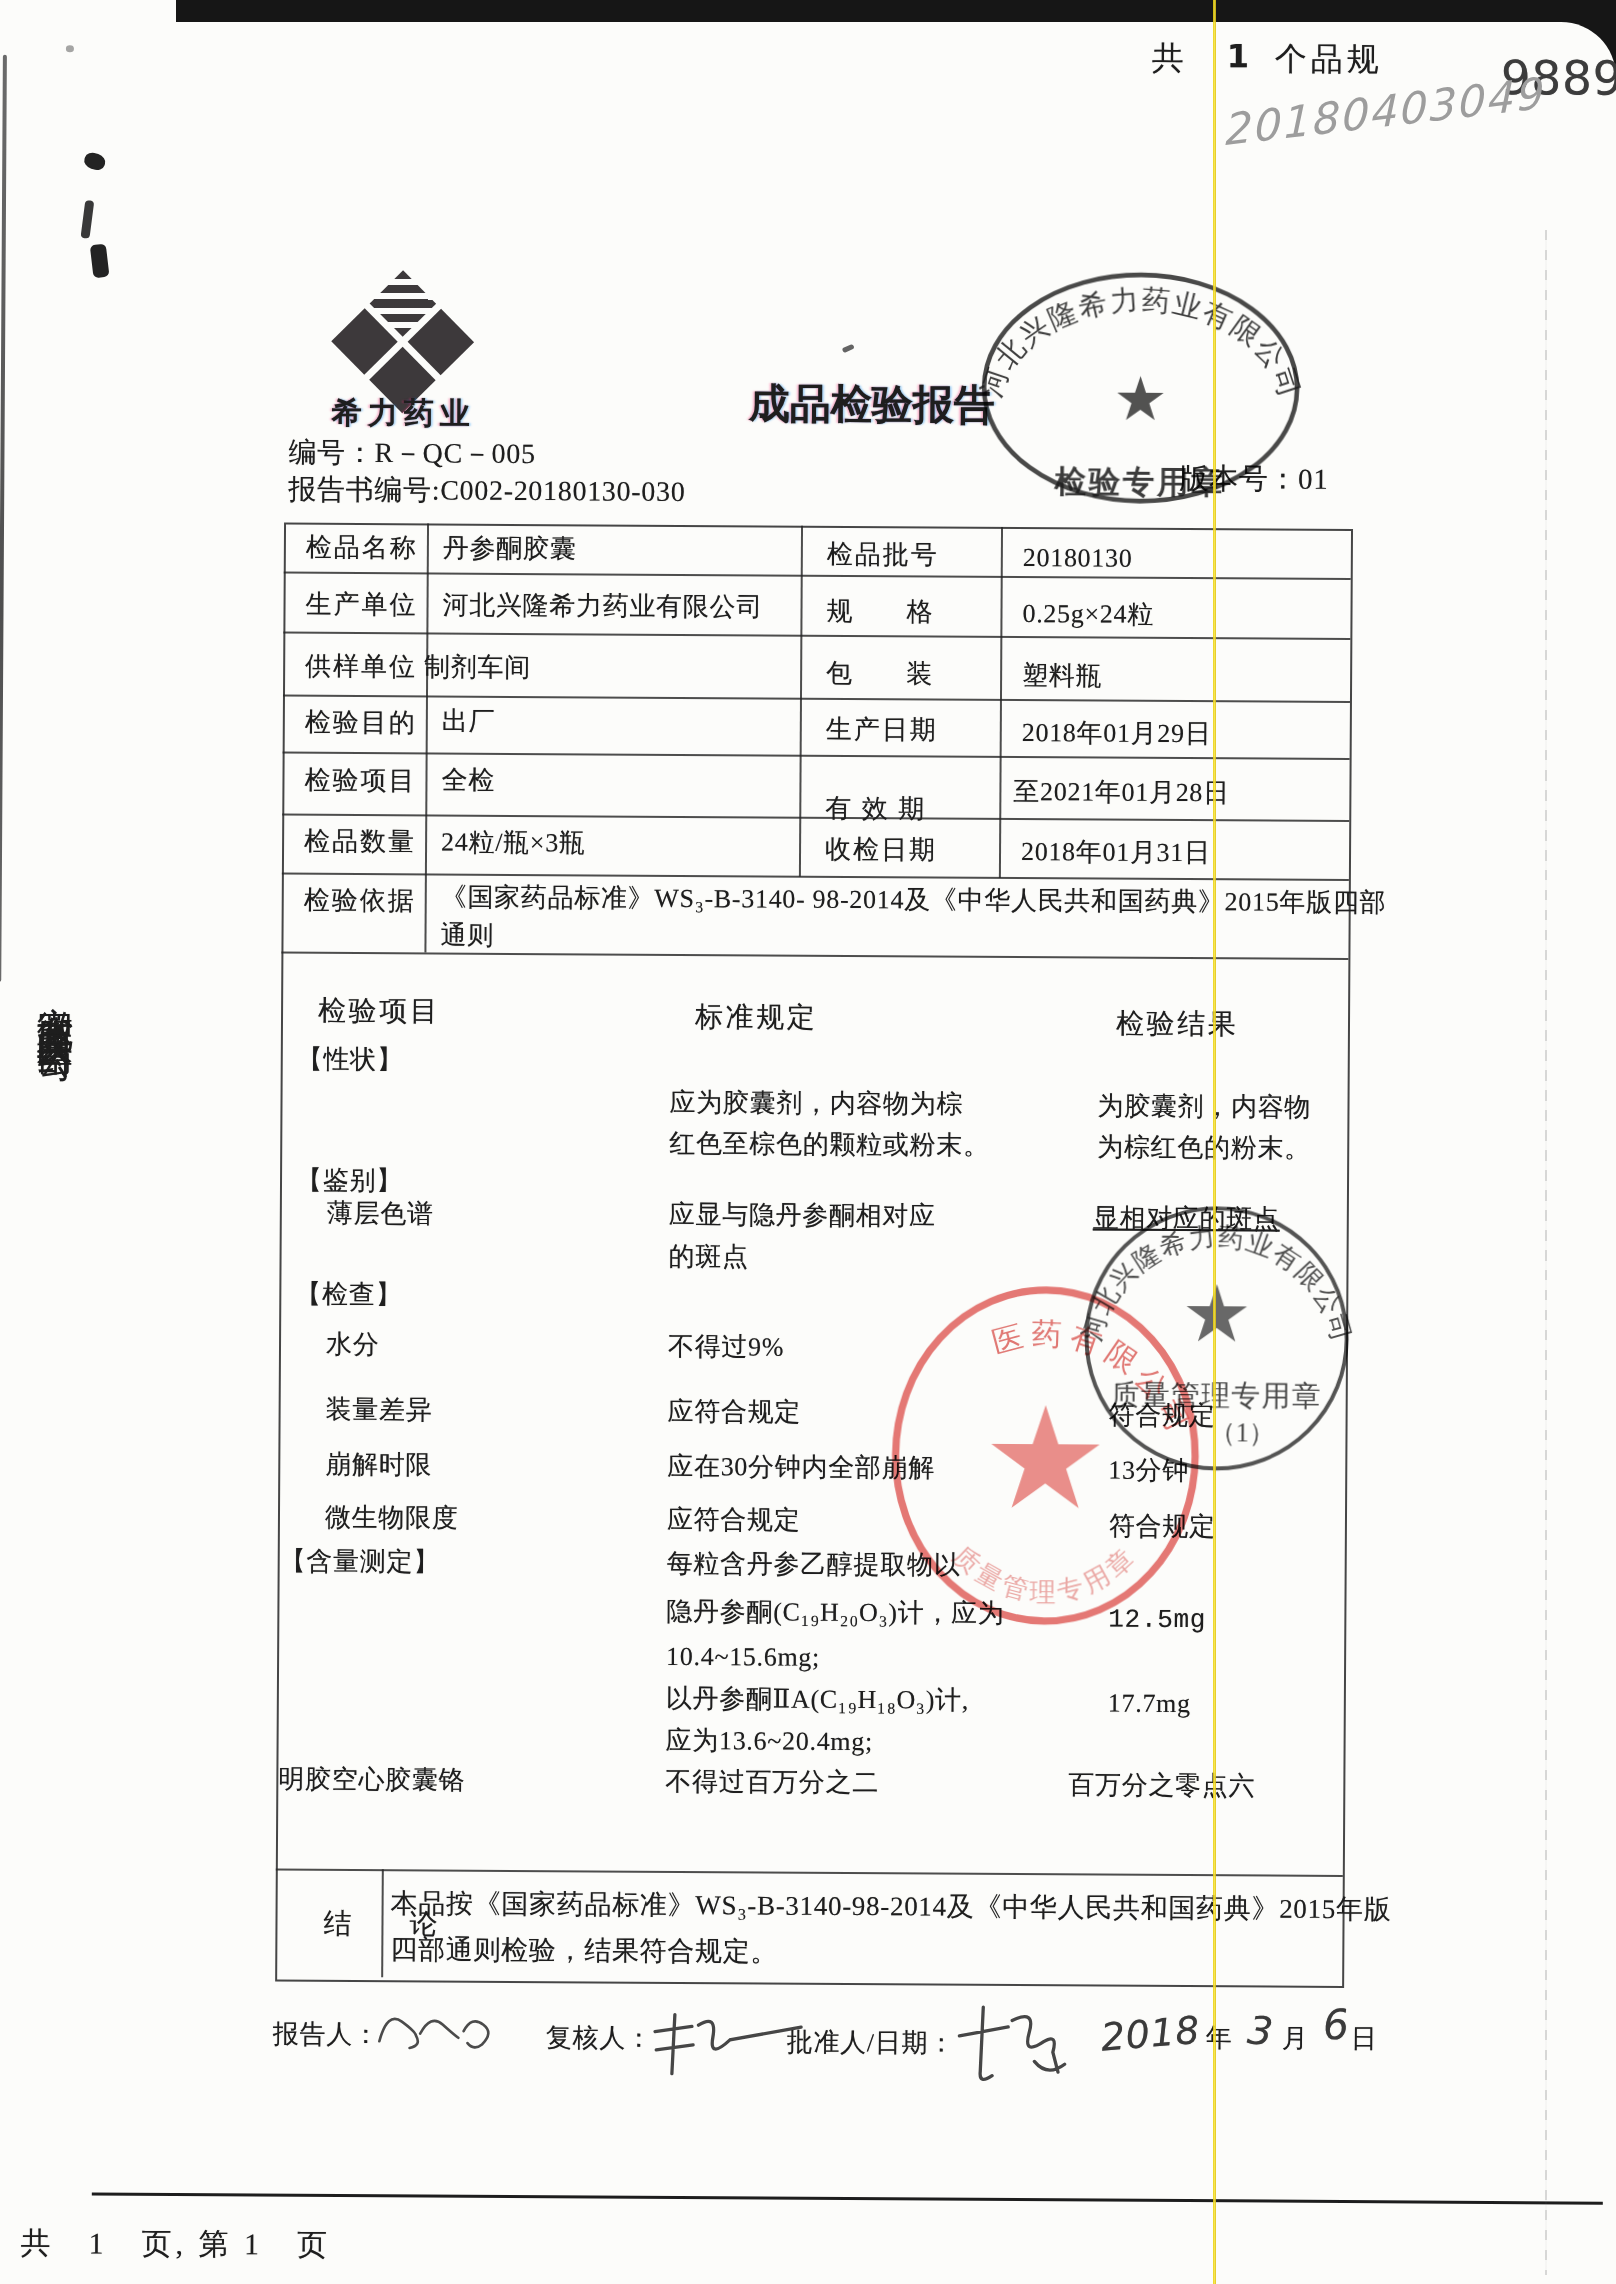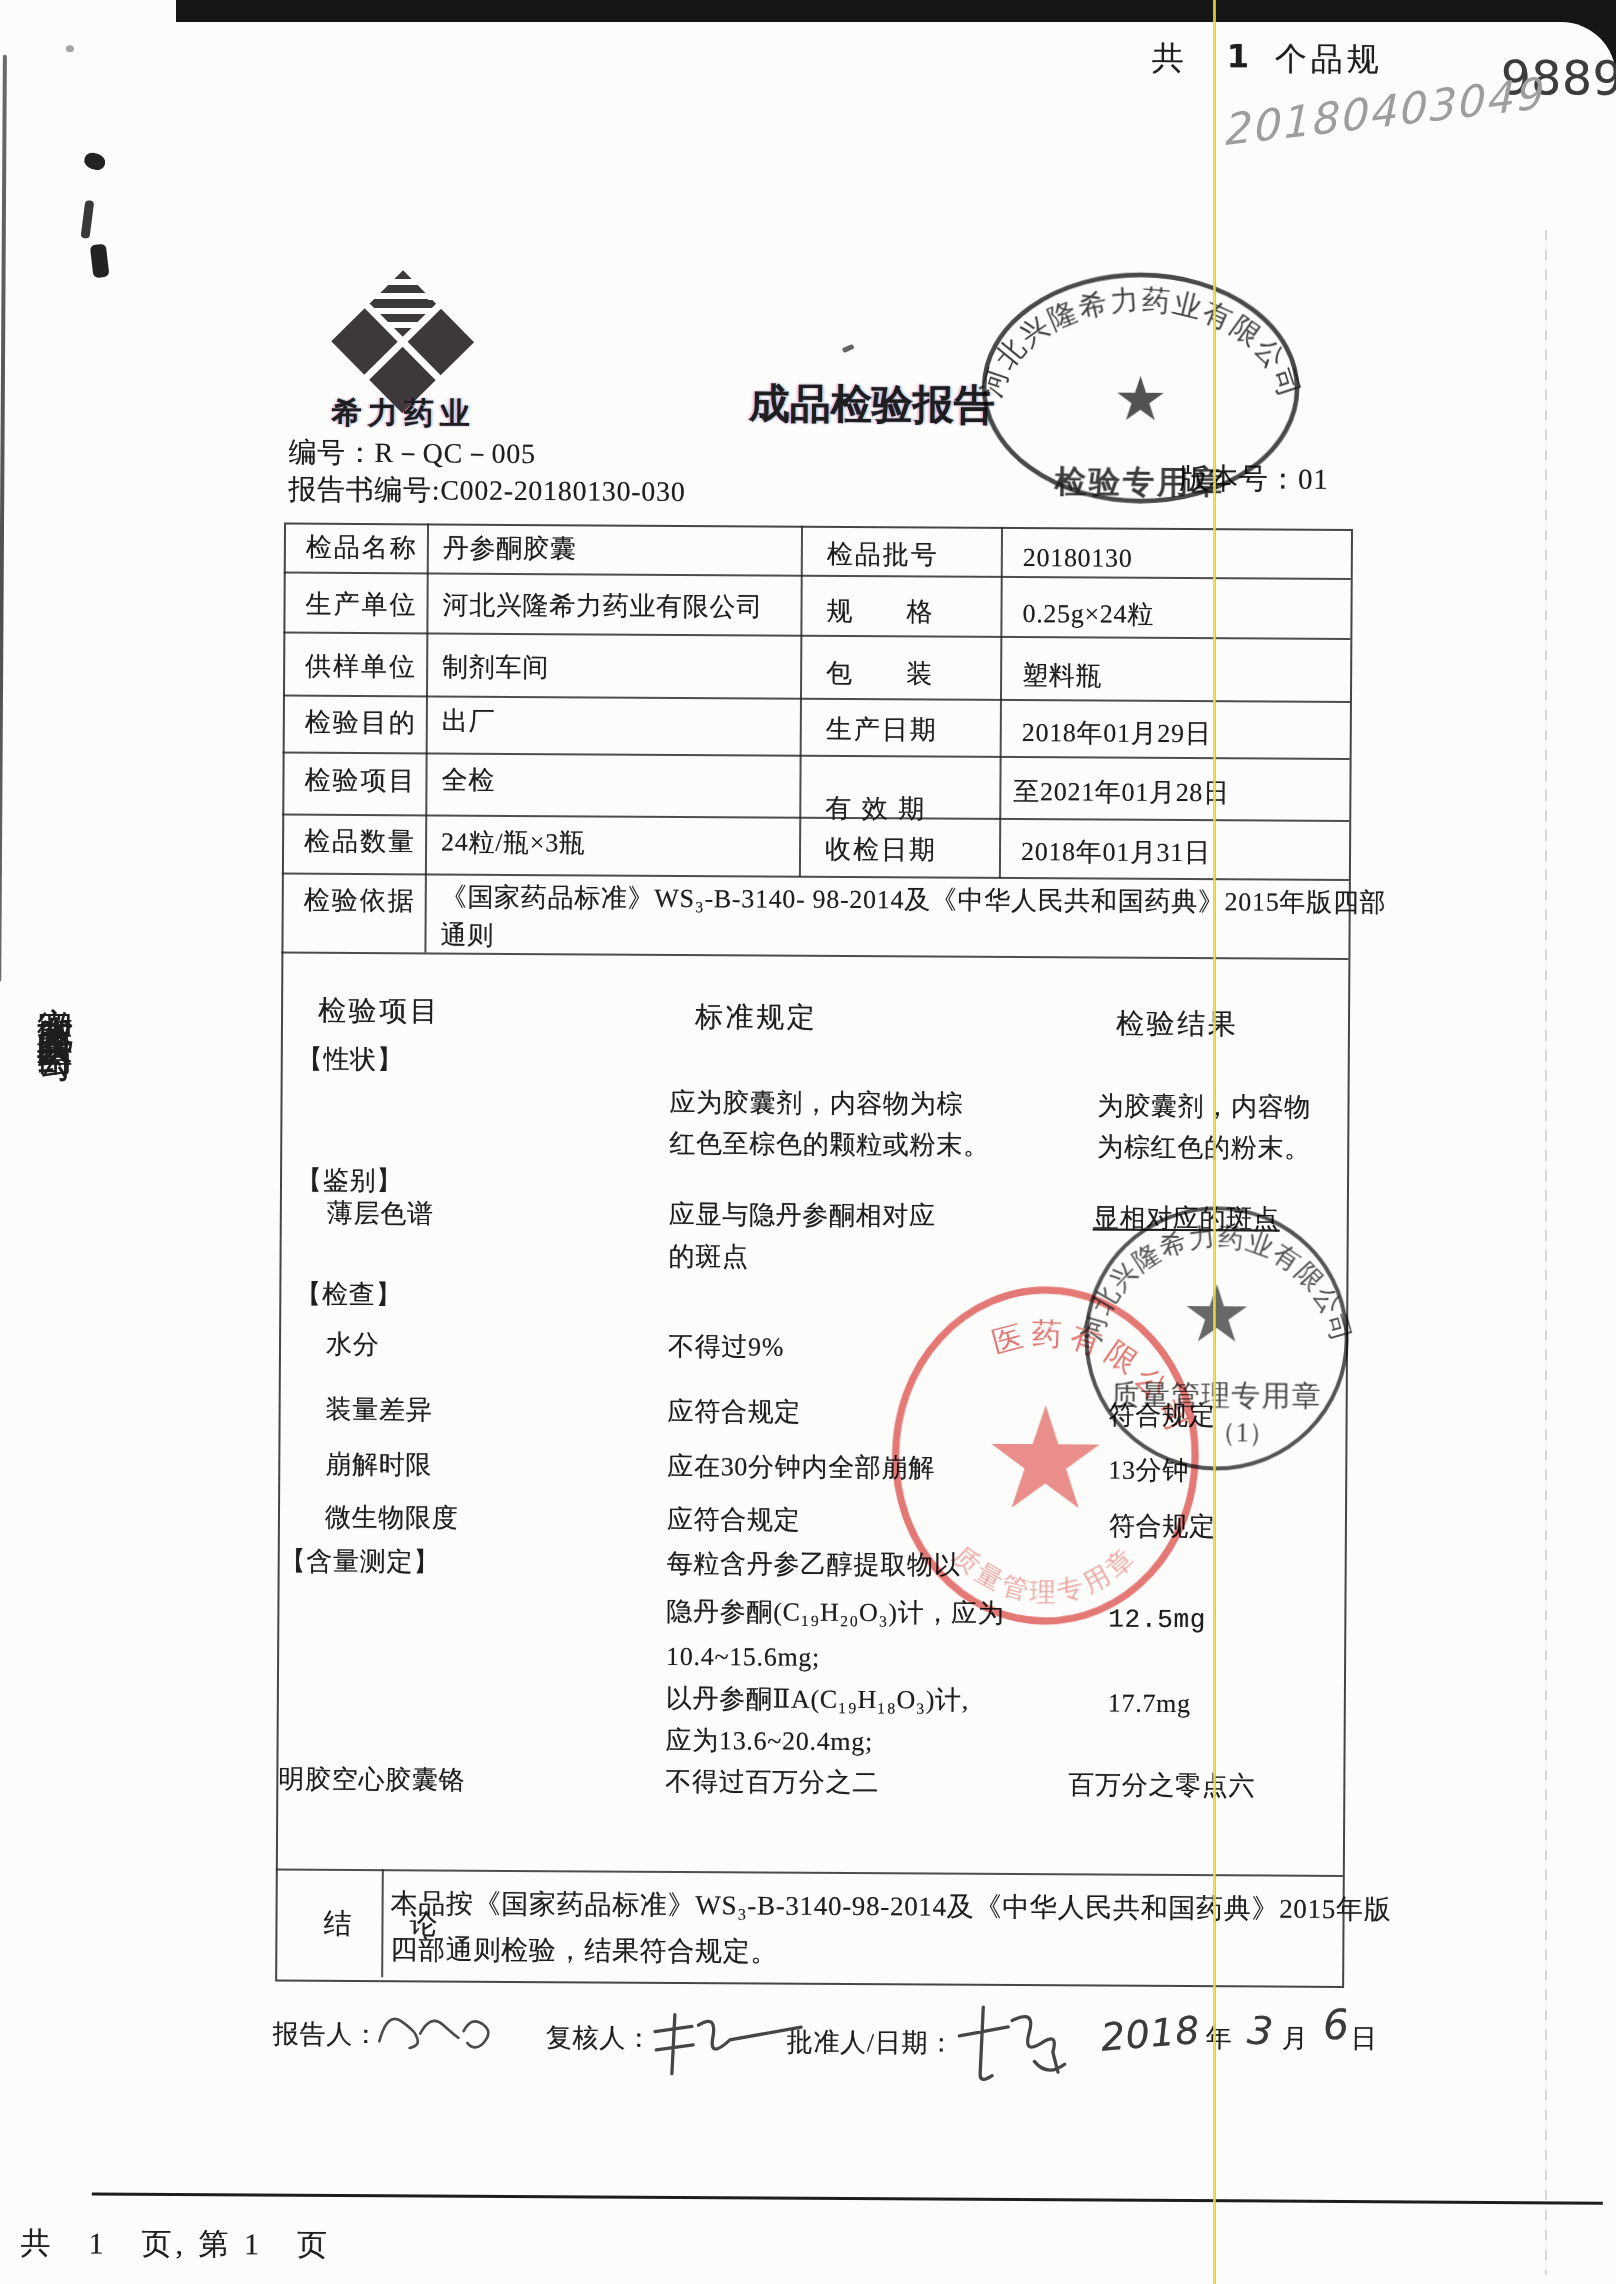--- a/index.html
+++ b/index.html
@@ -91,21 +91,21 @@
     <span class="t" style="left:446px;top:531px;">丹参酮胶囊</span>
     <span class="t" style="left:830px;top:535px;letter-spacing:2px;">检品批号</span>
     <span class="t" style="left:1026px;top:537px;">20180130</span>
 
     <span class="t" style="left:309px;top:588px;letter-spacing:2px;">生产单位</span>
     <span class="t" style="left:446px;top:588px;">河北兴隆希力药业有限公司</span>
     <span class="t" style="left:830px;top:592px;">规　　格</span>
     <span class="t" style="left:1026px;top:593px;">0.25g×24粒</span>
 
     <span class="t" style="left:309px;top:650px;letter-spacing:2px;">供样单位</span>
-    <span class="t" style="left:446px;top:650px;">制剂车间</span>
+    <span class="t" style="left:428px;top:650px;">制剂车间</span>
     <span class="t" style="left:830px;top:654px;">包　　装</span>
     <span class="t" style="left:1026px;top:655px;">塑料瓶</span>
 
     <span class="t" style="left:309px;top:706px;letter-spacing:2px;">检验目的</span>
     <span class="t" style="left:446px;top:704px;text-align:right;">出厂</span>
     <span class="t" style="left:830px;top:710px;letter-spacing:2px;">生产日期</span>
     <span class="t" style="left:1026px;top:712px;">2018年01月29日</span>
 
     <span class="t" style="left:309px;top:764px;letter-spacing:2px;">检验项目</span>
     <span class="t" style="left:446px;top:763px;">全检</span>

